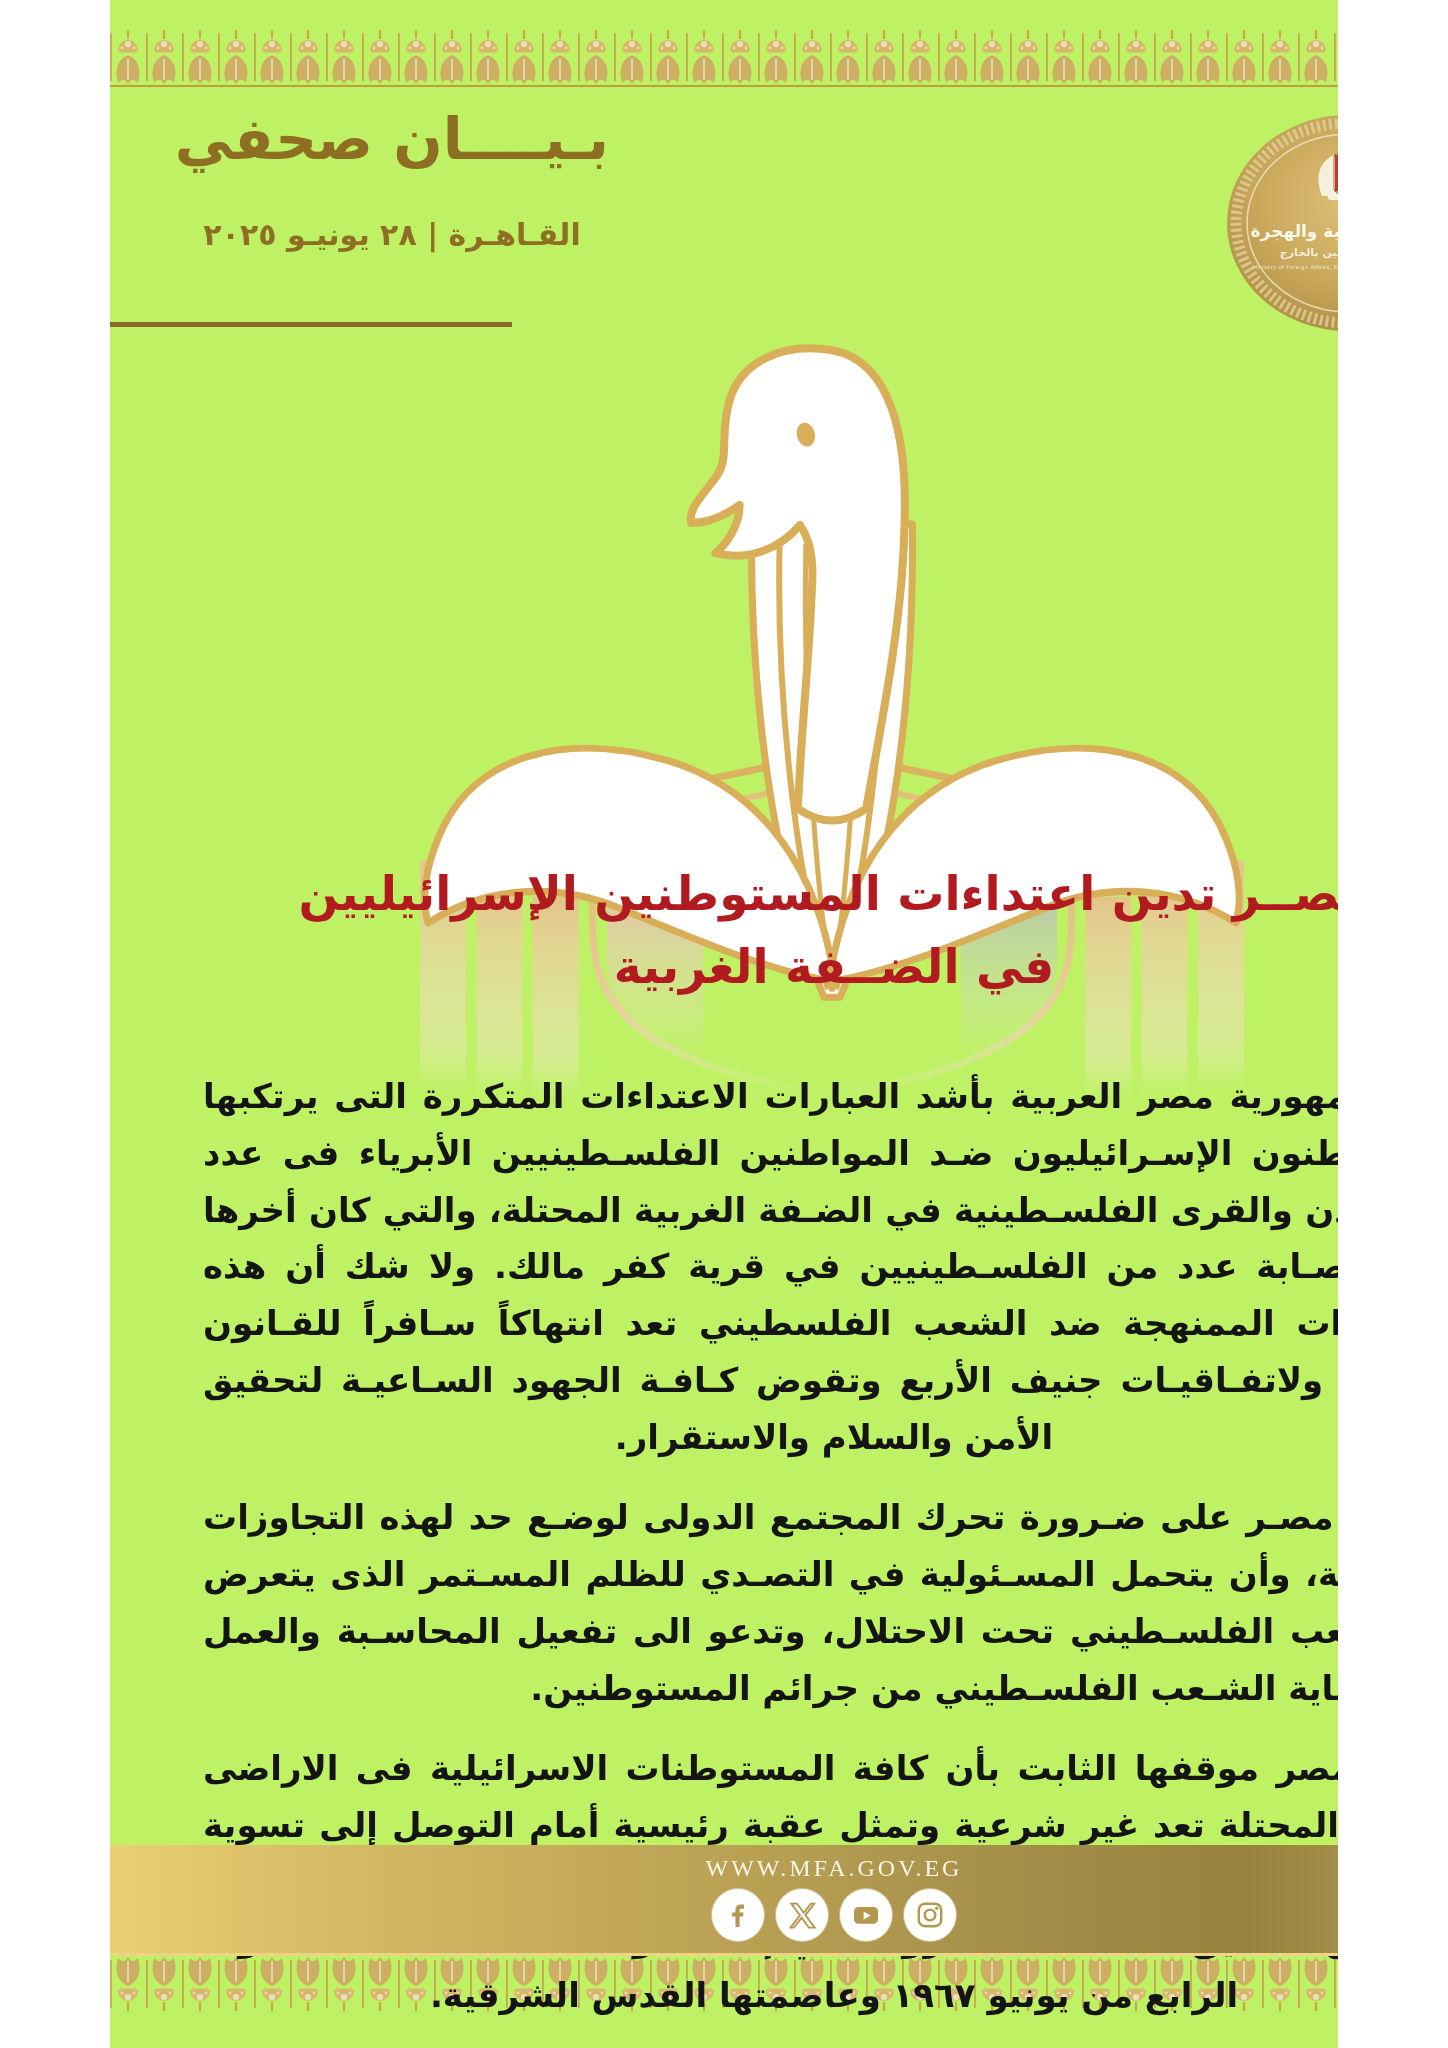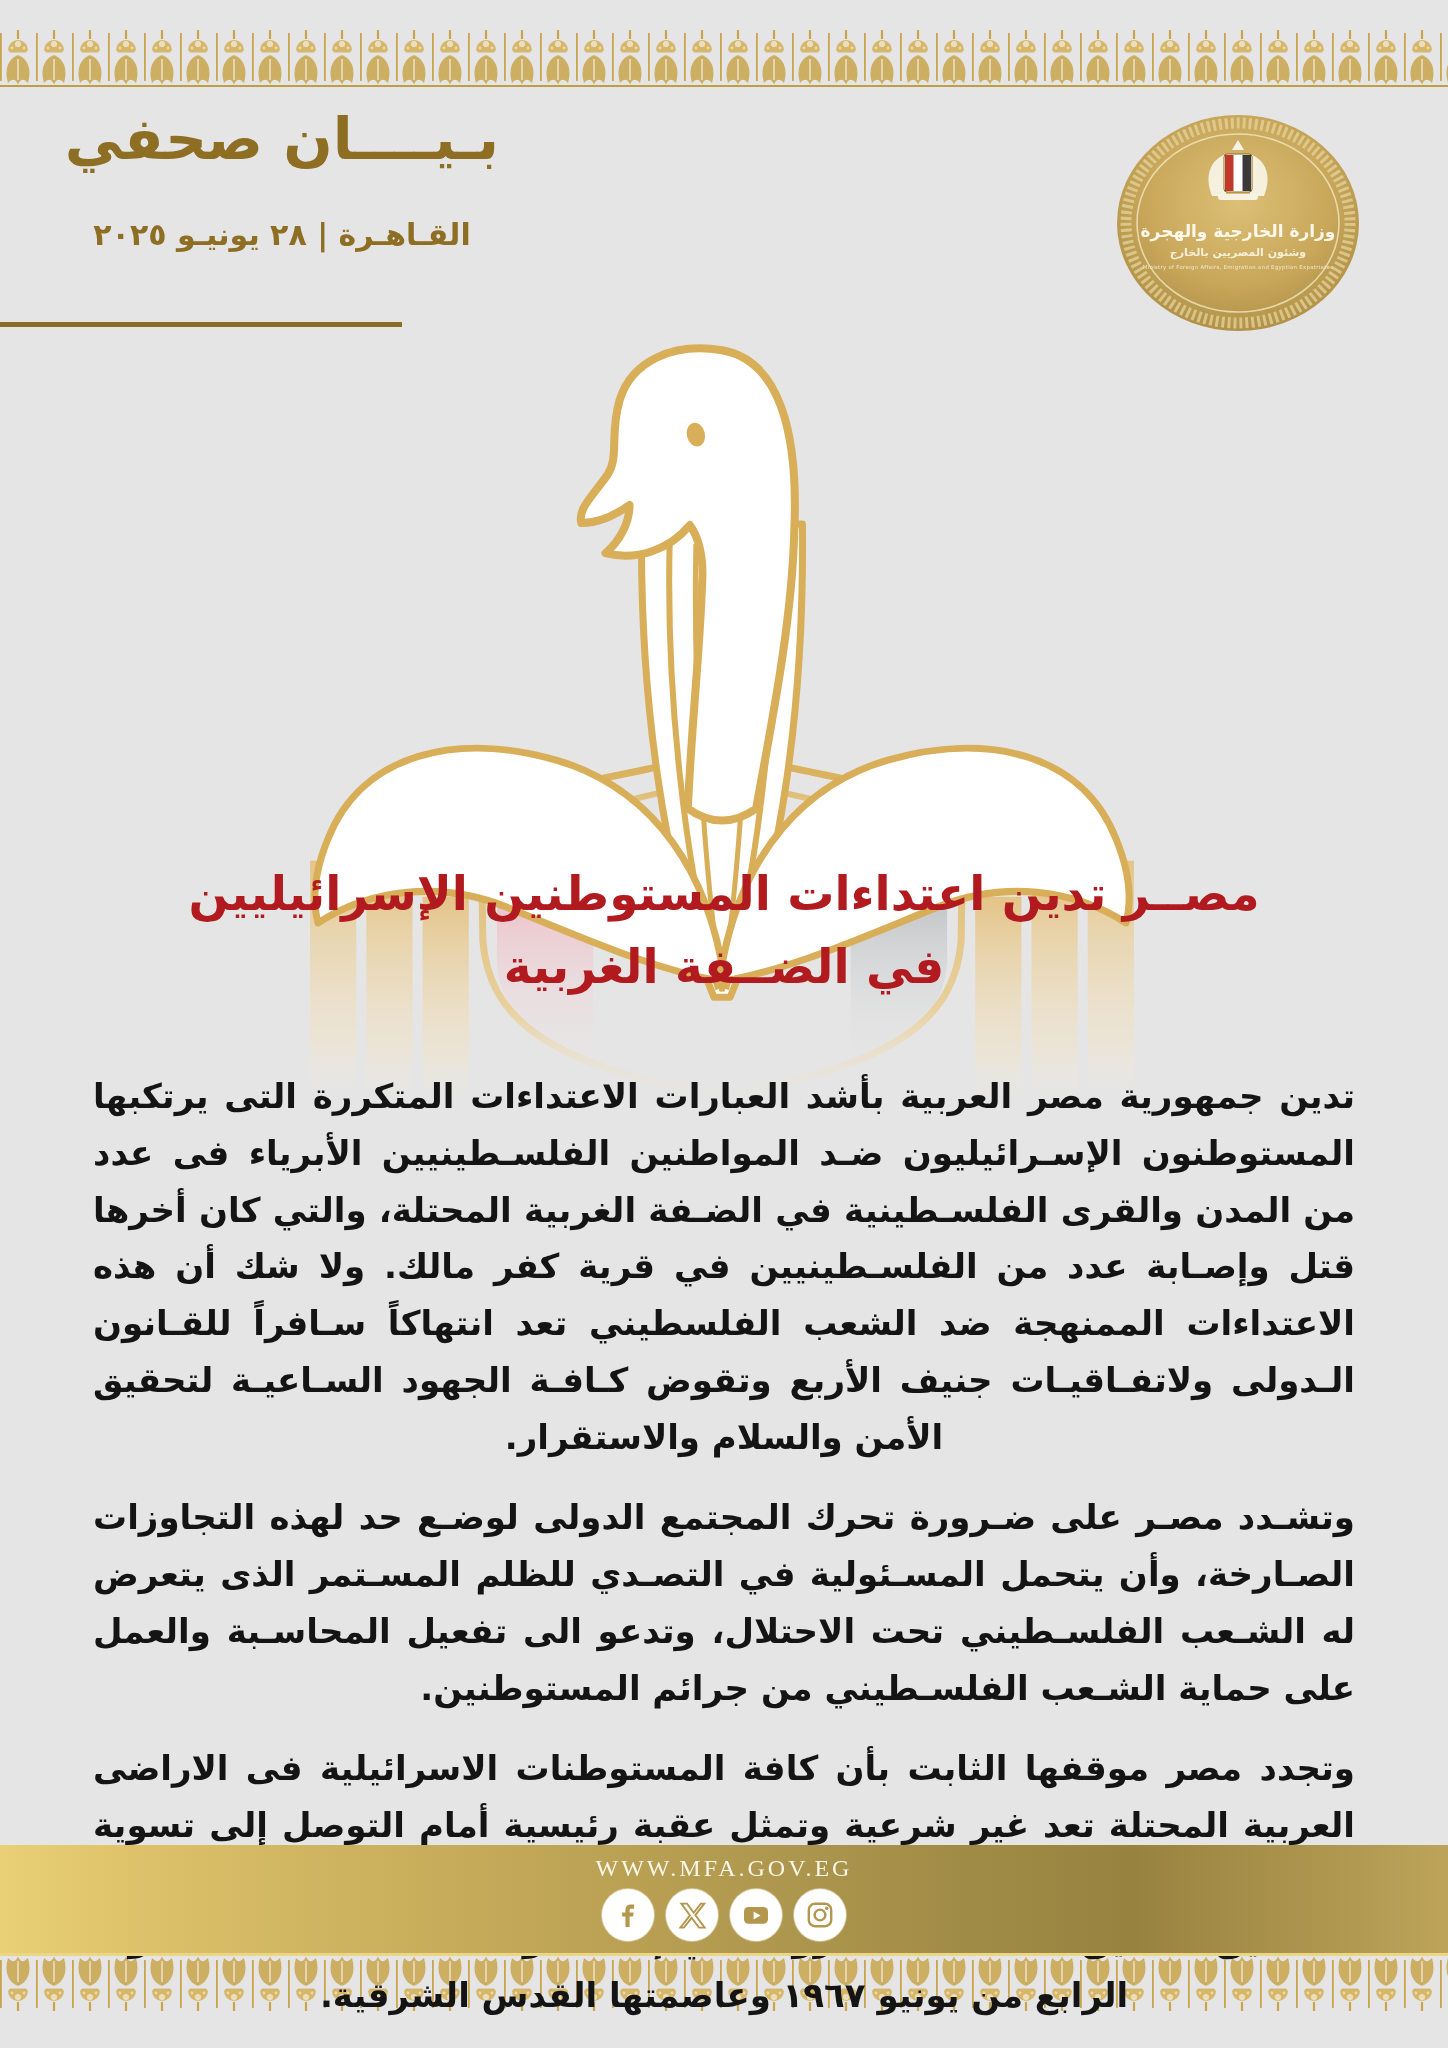--- a/index.html
+++ b/index.html
@@ -1,20 +1,20 @@
 <!DOCTYPE html>
 <html lang="ar"><head>
 <meta charset="utf-8">
 <style>
   html,body{margin:0;padding:0;background:#ffffff;}
   .page{
     position:relative;
-    width:1448px;height:2048px;
+    width:1228px;height:2048px;
     margin:0 auto;
-    background:#e5e5e5;
+    background:#bef264;
     overflow:hidden;
     font-family:"DejaVu Sans",sans-serif;
   }
   
   .border-strip{
     position:absolute;left:0;width:1448px;height:56px;
     display:flex;flex-direction:row;overflow:hidden;
   }
   .border-strip.top{top:29px;border-bottom:2px solid #bf9e44;}
   .border-strip.bottom{top:1956px;transform:scaleY(-1);}

